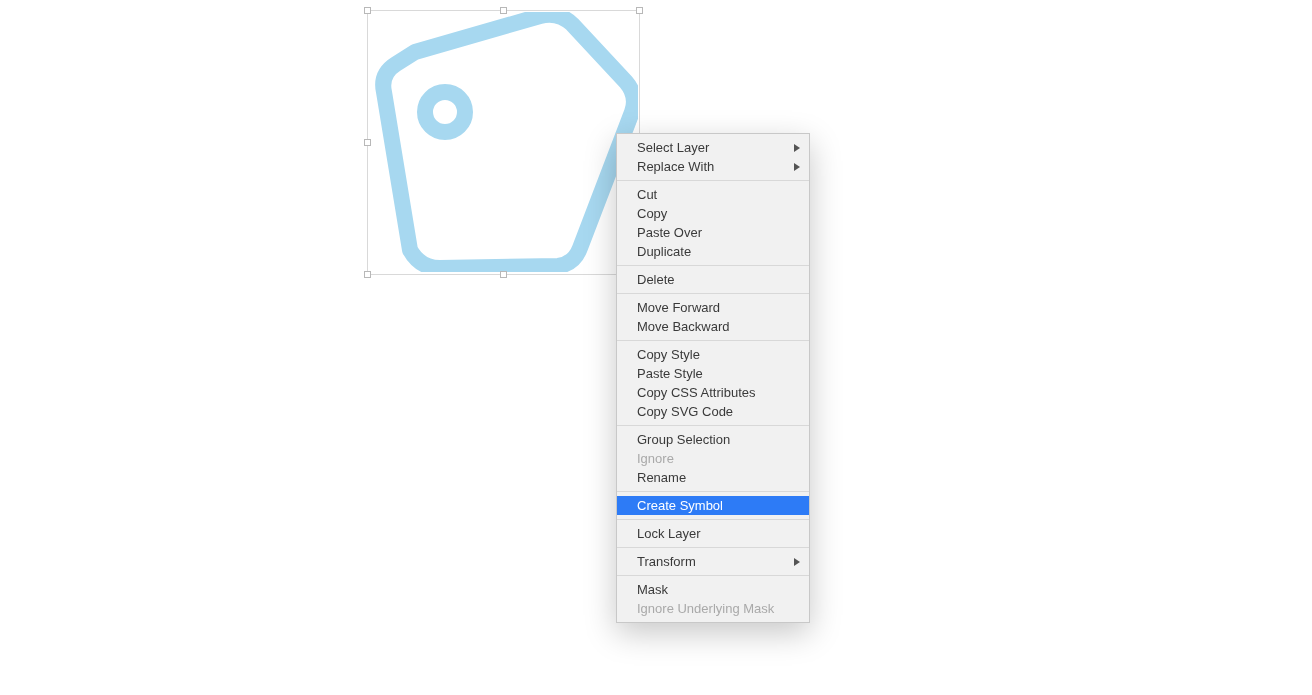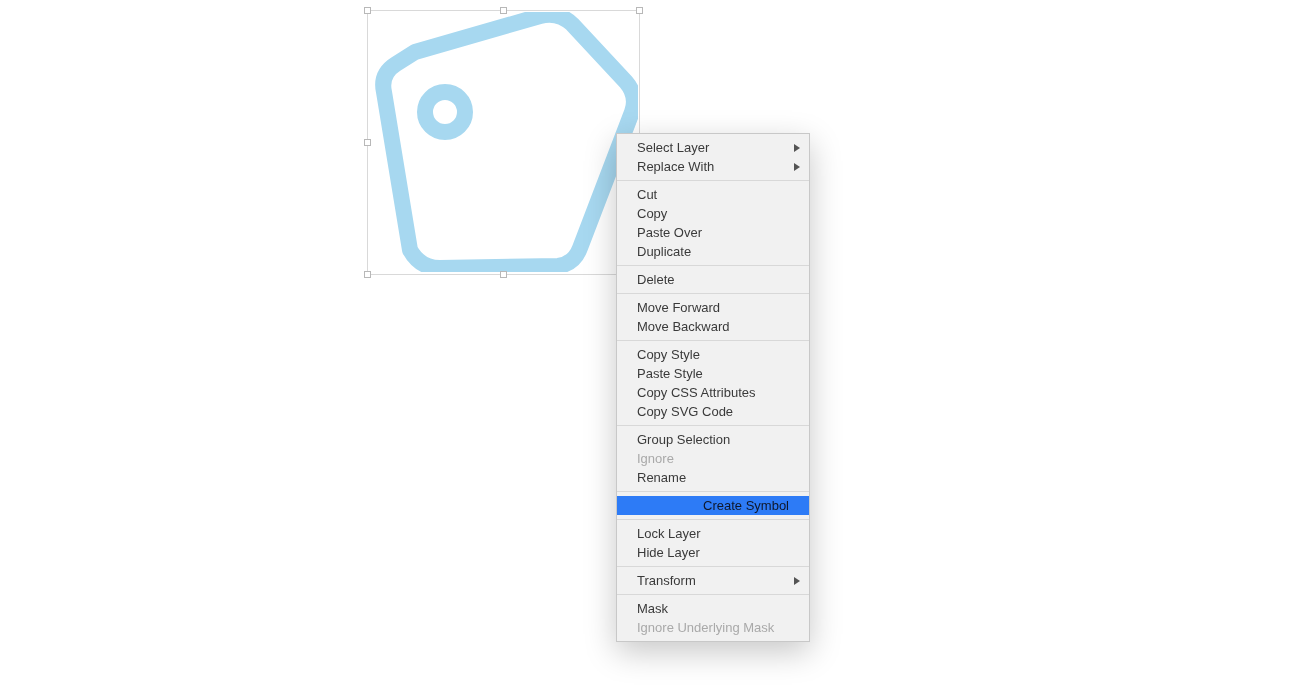--- a/index.html
+++ b/index.html
@@ -67,22 +67,21 @@
   }
   .menu-item {
     position: relative;
     padding: 2px 20px 2px 20px;
     line-height: 15px;
     white-space: nowrap;
     cursor: default;
   }
   .menu-item.highlight {
     background: #2d7bf6;
-    color: #0f172a;
-    text-align: right;
+    color: #ffffff;
   }
   .menu-item.disabled {
     color: #a9a9a9;
   }
   .menu-sep {
     height: 1px;
     margin: 4px 0;
     background: #d8d8d8;
   }
   .submenu-arrow {
@@ -150,19 +149,18 @@
     <div class="menu-item"><span>Copy CSS Attributes</span></div>
     <div class="menu-item"><span>Copy SVG Code</span></div>
     <div class="menu-sep"></div>
     <div class="menu-item"><span>Group Selection</span></div>
     <div class="menu-item disabled"><span>Ignore</span></div>
     <div class="menu-item"><span>Rename</span></div>
     <div class="menu-sep"></div>
     <div class="menu-item highlight"><span>Create Symbol</span></div>
     <div class="menu-sep"></div>
     <div class="menu-item"><span>Lock Layer</span></div>
-    <div class="menu-item"><span>Hide Layer</span></div>
     <div class="menu-sep"></div>
     <div class="menu-item"><span>Transform</span><span class="submenu-arrow"></span></div>
     <div class="menu-sep"></div>
     <div class="menu-item"><span>Mask</span></div>
     <div class="menu-item disabled"><span>Ignore Underlying Mask</span></div>
   </div>
 
 </body></html>

